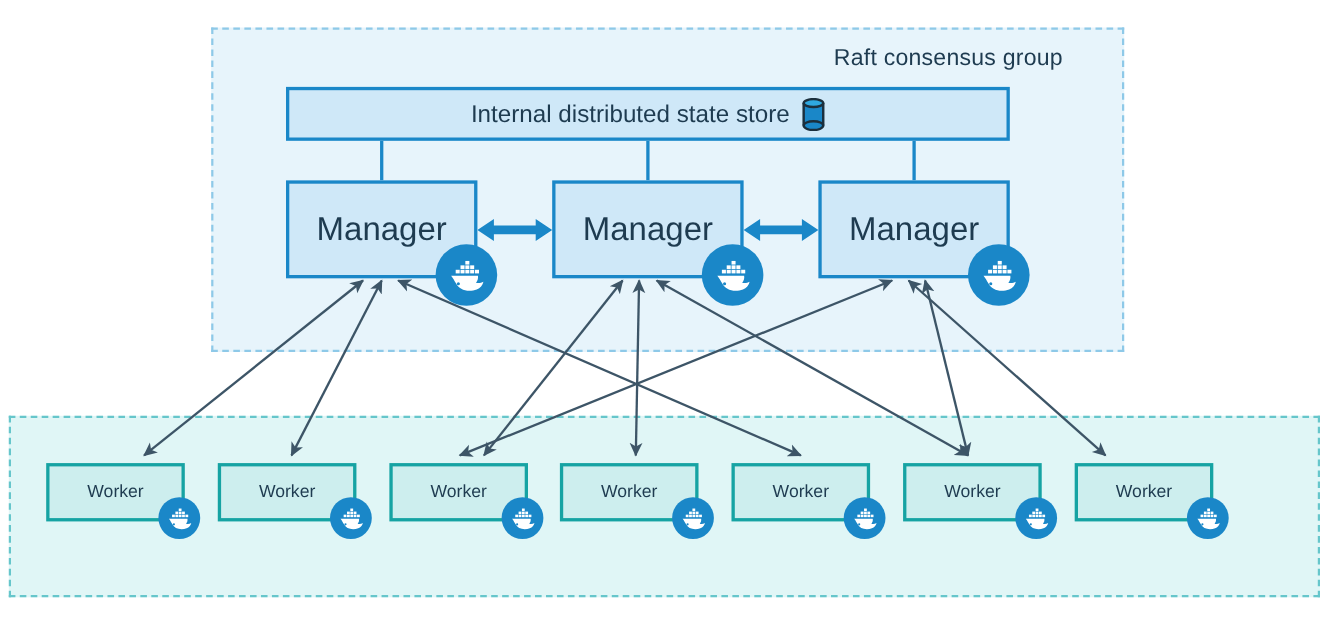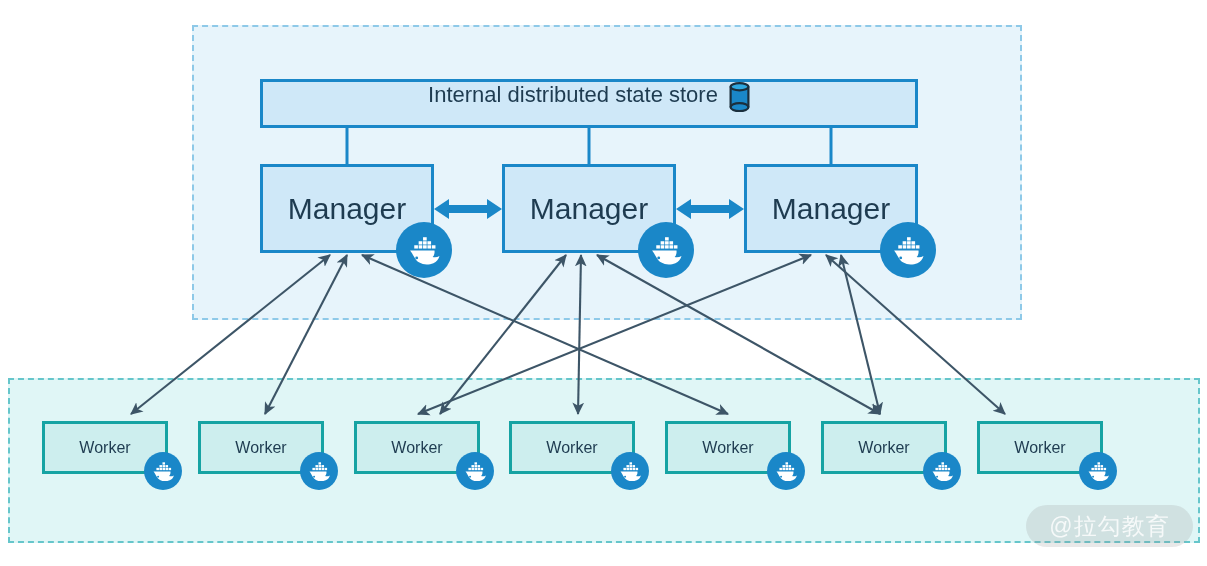--- a/index.html
+++ b/index.html
@@ -67,20 +67,21 @@
   #state-store {
     position: absolute;
     left: 260px;
     top: 79px;
     width: 658px;
     height: 49px;
     box-sizing: border-box;
     background: #cfe8f8;
     border: 3px solid #1a87c8;
     display: flex;
+    align-items: center;
     justify-content: center;
     gap: 11px;
   }
   #state-store .ss-text {
     color: #1e3b50;
     font-size: 22px;
     white-space: nowrap;
   }
   .db-icon {
     width: 21px;
@@ -203,20 +204,21 @@
       <line x1="566" y1="255" x2="440" y2="414"></line>
       <line x1="581" y1="255" x2="578" y2="414"></line>
       <line x1="597" y1="255" x2="880" y2="414"></line>
 
       <line x1="811" y1="255" x2="418" y2="414"></line>
       <line x1="826" y1="255" x2="1005" y2="414"></line>
       <line x1="841" y1="255" x2="880" y2="414"></line>
     </g>
   </svg>
 
+  <div class="group-label" id="raft-label">Raft consensus group</div>
 
   <div id="state-store">
     <span class="ss-text">Internal distributed state store</span>
     <span class="db-icon">
       <svg class="db-body" viewBox="0 0 21 30">
         <path d="M1.6,4.6 h17.8 v20.6 a8.9,4.1 0 0 1 -17.8,0 Z" fill="#1a87c8"></path>
         <ellipse cx="10.5" cy="25.2" rx="8.9" ry="4.0" fill="#1a87c8" stroke="#1b2f3d" stroke-width="2.2"></ellipse>
         <path d="M1.6,4.6 v20.6 M19.4,4.6 v20.6" stroke="#1b2f3d" stroke-width="2.2" fill="none"></path>
         <ellipse cx="10.5" cy="4.7" rx="8.9" ry="3.6" fill="#2fa8e0" stroke="#1b2f3d" stroke-width="2.2"></ellipse>
       </svg>
@@ -430,17 +432,14 @@
             <rect x="14.8" y="11.7" width="3.0" height="2.7"></rect>
             <rect x="18.4" y="11.7" width="3.0" height="2.7"></rect>
             <rect x="22.0" y="11.7" width="3.0" height="2.7"></rect>
             <path d="M4.2,16.1 h20.0 c0.3,2.0 -0.2,3.9 -1.5,5.3 c1.9,0.5 3.9,0.2 5.6,-0.8 c-0.6,2.6 -2.4,4.8 -5.0,5.8 c-1.7,0.7 -3.6,1.0 -5.5,1.0 c-4.4,0 -8.2,-1.9 -10.0,-5.6 C6.6,20.0 5.8,18.0 4.2,16.1 Z"></path>
           </g>
           <circle cx="9.6" cy="22.1" r="1.15" fill="#1a87c8"></circle>
         </svg>
       </div>
     </div>
 
-  <div id="watermark">
-    <span class="wm-text">@拉勾教育</span>
-  </div>
 
 </div>
 
 </body></html>

